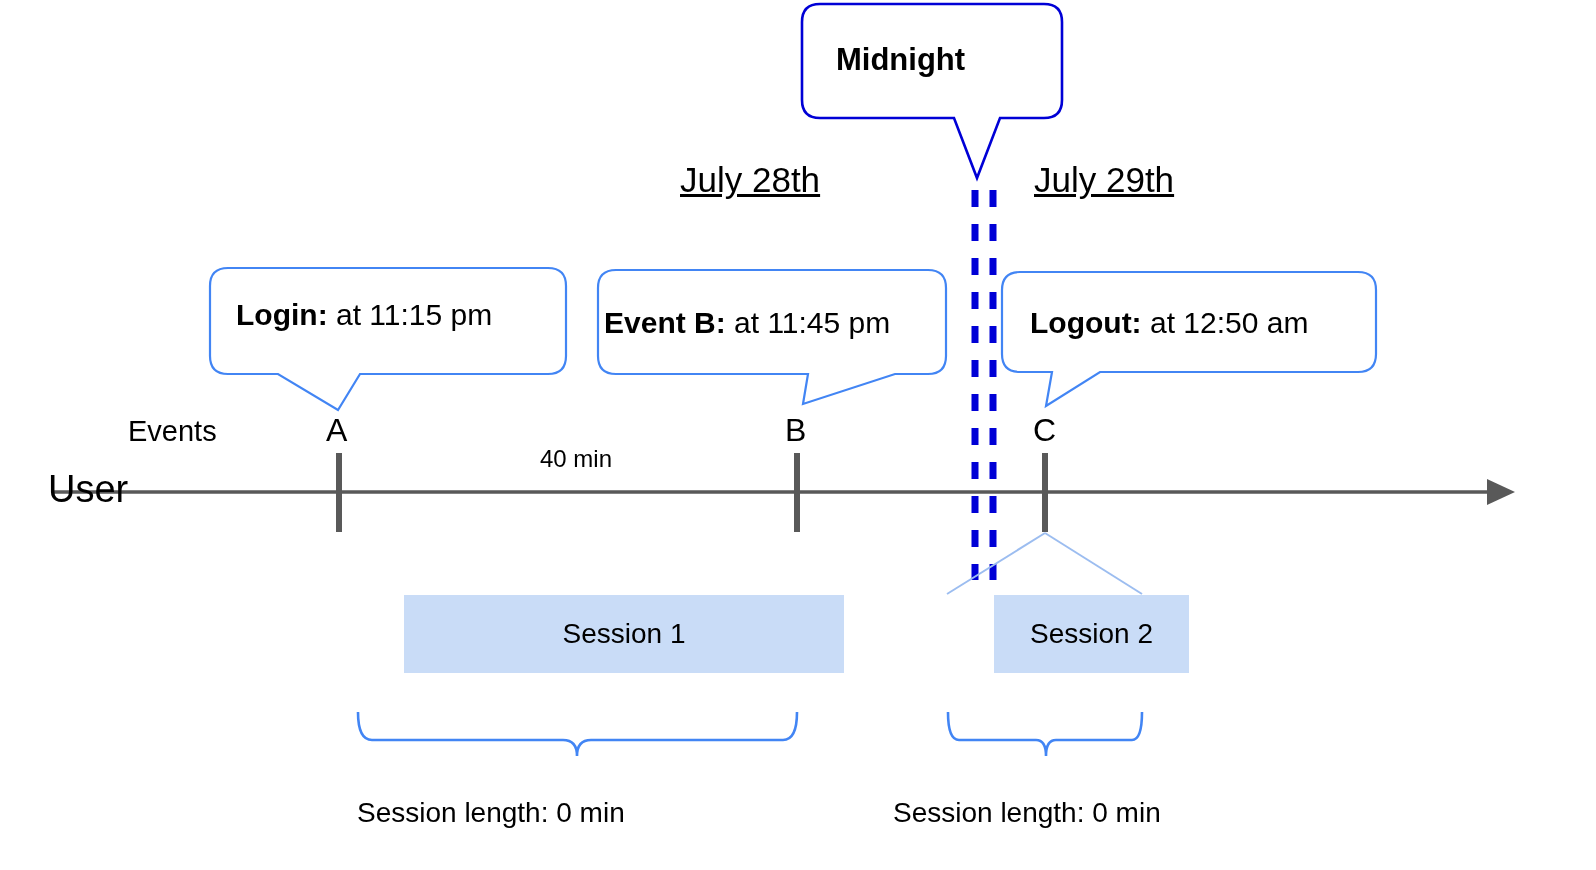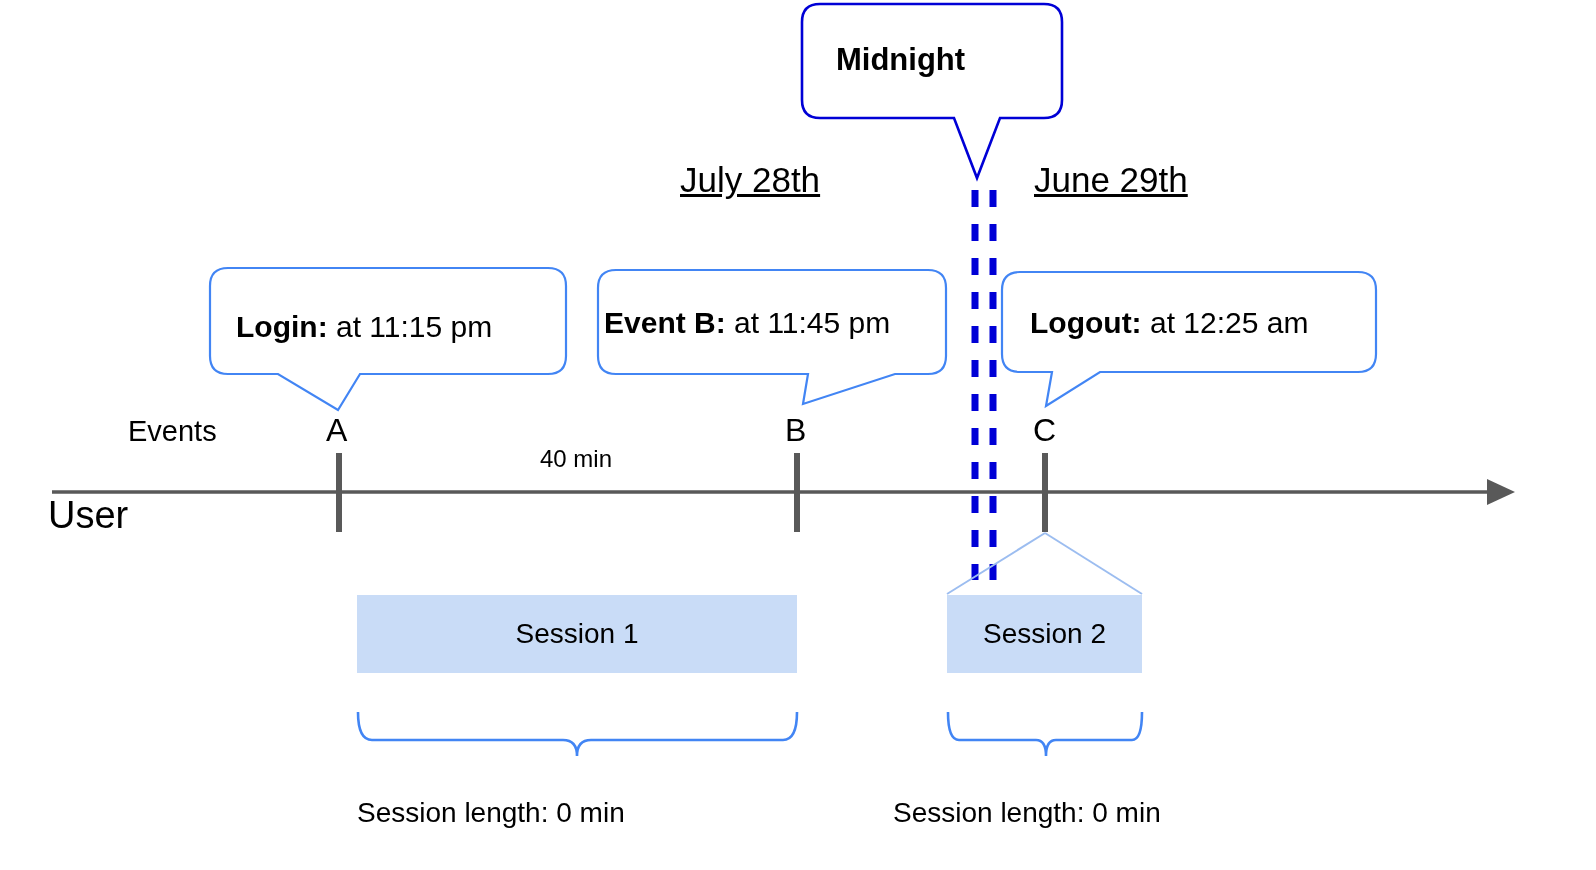--- a/index.html
+++ b/index.html
@@ -63,20 +63,21 @@
   }
   .length-text {
     font-size: 28px;
   }
   .session-box {
     position: absolute;
     background: #c9dcf7;
     display: flex;
     align-items: center;
     justify-content: center;
+    margin-left: 47px;
   }
 </style>
 </head>
 <body>
 
 <div id="diagram-root">
 
   <svg class="layer" viewBox="0 0 1596 870">
 
     <path d="M 820 4
@@ -163,36 +164,36 @@
              L 1036 740
              Q 1046 740 1046 756
              Q 1046 740 1056 740
              L 1132 740
              Q 1142 740 1142 712" fill="none" stroke="#4285f4" stroke-width="2.6"></path>
   </svg>
 
   <div class="txt midnight-text" style="left:836px; top:44px;">Midnight</div>
 
   <div class="txt date-text" style="left:680px; top:162px;">July 28th</div>
-  <div class="txt date-text" style="left:1034px; top:162px;">June 29th</div>
-
-  <div class="txt callout-text" style="left:236px; top:312px;">
+  <div class="txt date-text" style="left:1034px; top:162px;">July 29th</div>
+
+  <div class="txt callout-text" style="left:236px; top:300px;">
     <b>Login:</b><span> at 11:15 pm</span>
   </div>
 
   <div class="txt callout-text" style="left:604px; top:308px;">
     <b>Event B:</b><span> at 11:45 pm</span>
   </div>
 
   <div class="txt callout-text" style="left:1030px; top:308px;">
-    <b>Logout:</b><span> at 12:25 am</span>
+    <b>Logout:</b><span> at 12:50 am</span>
   </div>
 
   <div class="txt axis-label-events" style="left:128px; top:417px;">Events</div>
-  <div class="txt axis-label-user" style="left:48px; top:496px;">User</div>
+  <div class="txt axis-label-user" style="left:48px; top:470px;">User</div>
 
   <div class="txt event-letter" style="left:326px; top:414px;">A</div>
   <div class="txt event-letter" style="left:785px; top:414px;">B</div>
   <div class="txt event-letter" style="left:1033px; top:414px;">C</div>
 
   <div class="txt duration-text" style="left:540px; top:447px;">40 min</div>
 
   <div class="session-box" style="left:357px; top:595px; width:440px; height:78px;">
     <span class="session-text">Session 1</span>
   </div>

